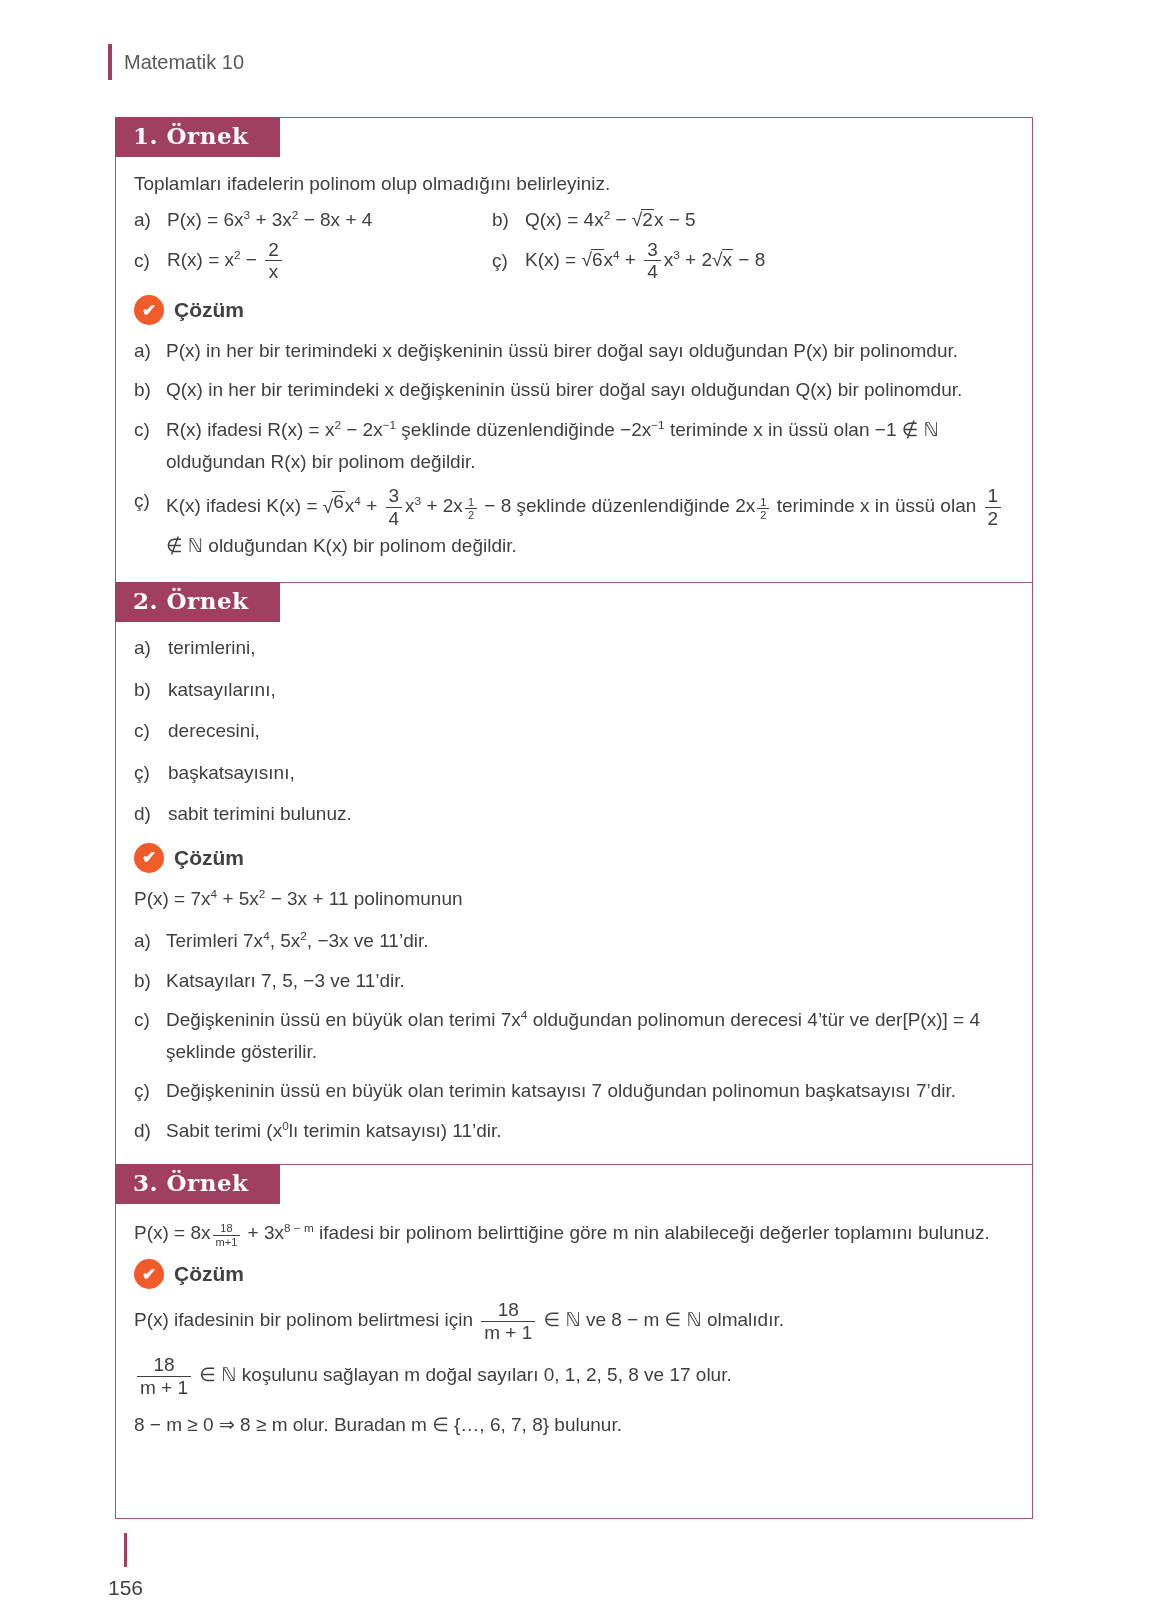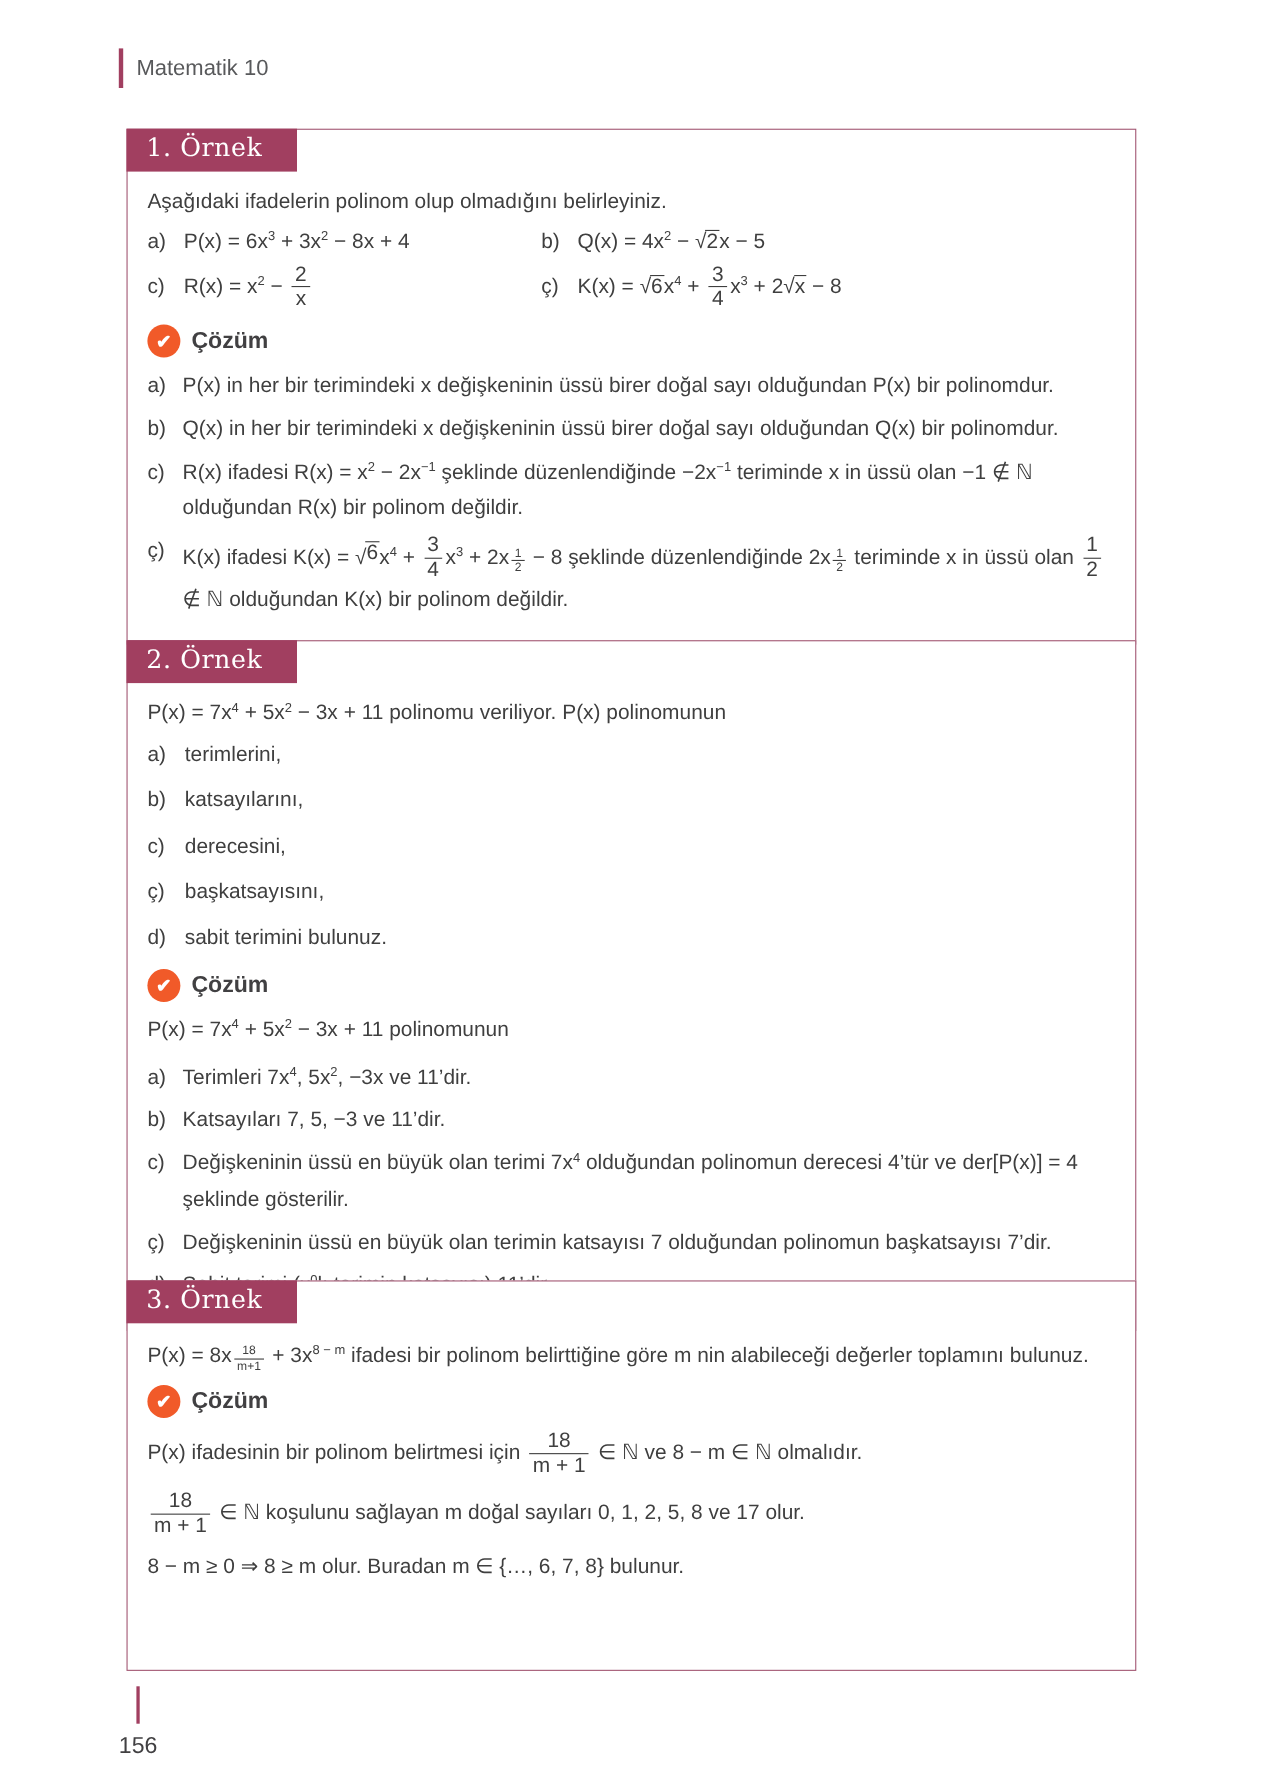--- a/index.html
+++ b/index.html
@@ -20,21 +20,21 @@
     position:absolute; left:115px; width:918px;
     border:1px solid #a25672; background:#fff;
   }
   .box-1 { top:117px; min-height:443px; }
   .box-2 { top:582px; min-height:550px; }
   .box-3 { top:1164px; min-height:355px; }
 
   .example-tab {
     position:absolute; top:-1px; left:-1px;
     background:#a13f60; color:#fff;
-    font-family:"DejaVu Serif", serif; font-weight:normal; font-size:23px;
+    font-family:"DejaVu Serif", serif; font-weight:bold; font-size:23px;
     padding:5px 32px 8px 18px; letter-spacing:0.5px;
   }
 
   .example-body { padding:52px 20px 16px 18px; }
 
   .intro { margin-bottom:10px; line-height:1.5; }
 
   
   .problem-grid {
     display:grid; grid-template-columns:358px 1fr;
@@ -88,21 +88,21 @@
 <body>
 
 <header class="page-header">
   <span class="header-bar"></span>
   <span class="header-title">Matematik 10</span>
 </header>
 
 <section class="example-box box-1">
   <div class="example-tab">1. Örnek</div>
   <div class="example-body">
-    <p class="intro">Aşağıdaki ifadelerin polinom olup olmadığını belirleyiniz.</p>
+    <p class="intro">Toplamları ifadelerin polinom olup olmadığını belirleyiniz.</p>
 
     <div class="problem-grid">
       <div class="mline">
         <span class="lbl">a)</span>
         <span class="math">P(x) = 6x<sup>3</sup> + 3x<sup>2</sup> − 8x + 4</span>
       </div>
       <div class="mline">
         <span class="lbl">b)</span>
         <span class="math">Q(x) = 4x<sup>2</sup> − <span class="sqrt">
               <span class="rad">√</span>
@@ -166,21 +166,20 @@
             <span class="num">1</span>
             <span class="den">2</span>
           </span> ∉ ℕ olduğundan K(x) bir polinom değildir.</span>
     </div>
   </div>
 </section>
 
 <section class="example-box box-2">
   <div class="example-tab">2. Örnek</div>
   <div class="example-body">
-    <p class="intro">P(x) = 7x<sup>4</sup> + 5x<sup>2</sup> − 3x + 11 polinomu veriliyor. P(x) polinomunun</p>
 
     <div class="item-line">
       <span class="lbl">a)</span>
       <span>terimlerini,</span>
     </div>
     <div class="item-line">
       <span class="lbl">b)</span>
       <span>katsayılarını,</span>
     </div>
     <div class="item-line">

